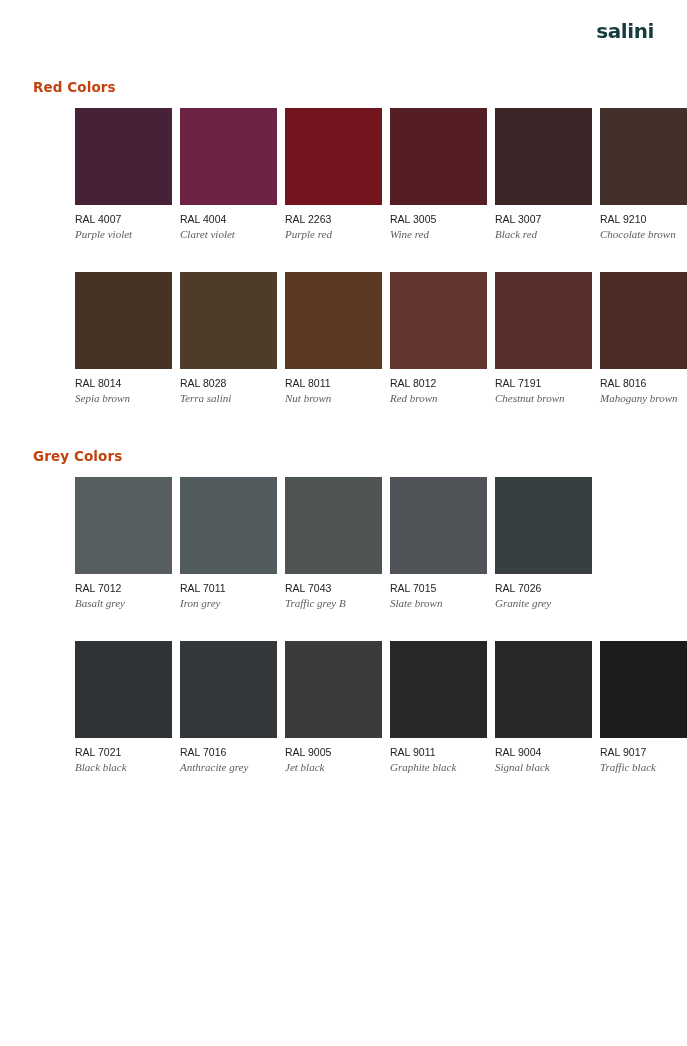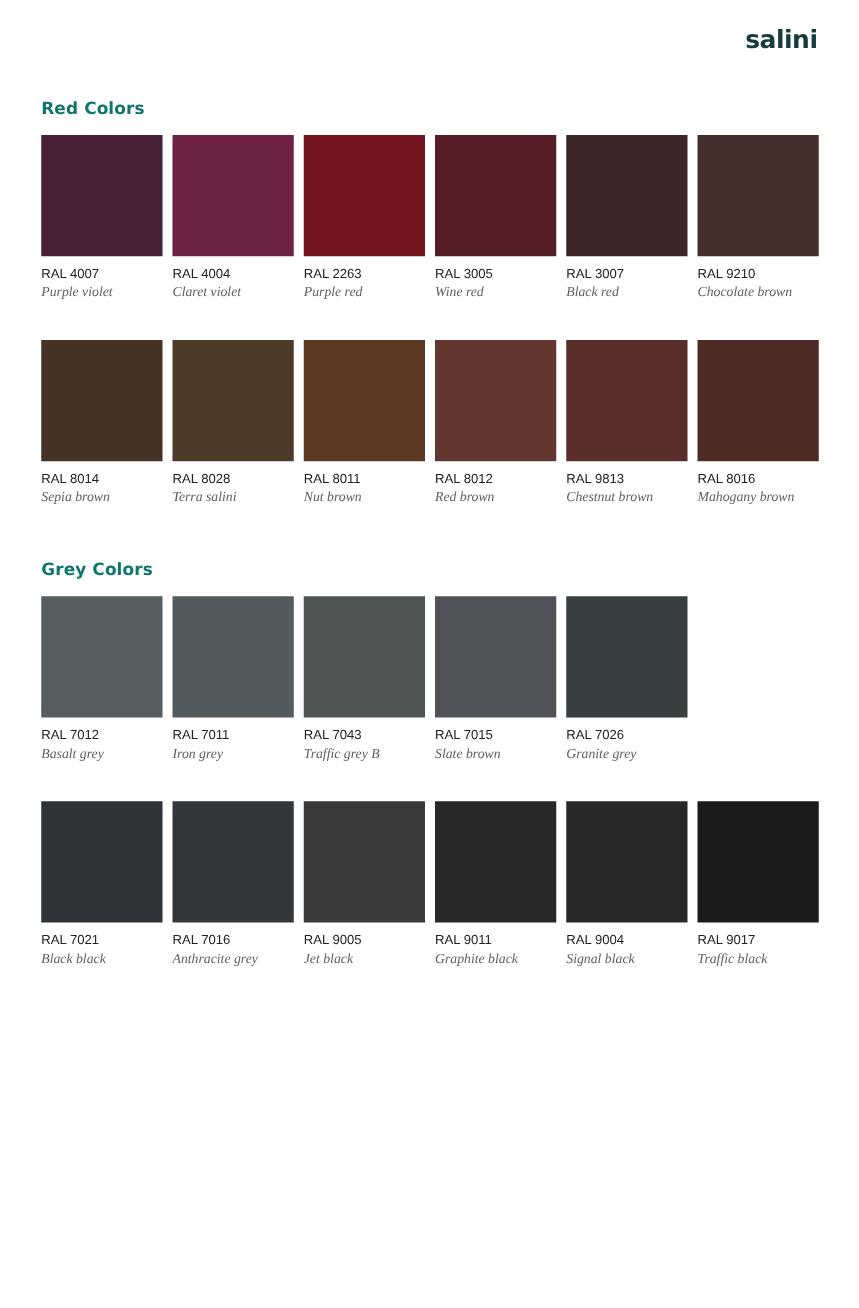--- a/index.html
+++ b/index.html
@@ -37,39 +37,40 @@
     line-height: 1;
   }
   
   .section {
     padding: 0 33px;
   }
   .section-title {
     font-family: "DejaVu Sans", sans-serif;
     font-size: 13.5px;
     font-weight: 700;
-    color: #0f766e;
+    color: #c2410c;
     letter-spacing: 0.1px;
     margin: 0;
     padding: 0;
   }
   .section-red .section-title { padding-top: 17px; }
   .section-grey .section-title { padding-top: 12px; }
 
   .grid {
     display: grid;
     grid-template-columns: repeat(6, 97px);
     column-gap: 8px;
     row-gap: 0;
     margin-top: 13px;
   }
   .row-spacer { height: 17px; }
 
   .swatch-cell {
     width: 76px;
+    margin-left: 42px;
   }
   .swatch {
     width: 97px;
     height: 97px;
     display: block;
   }
   .swatch-code {
     font-family: "Liberation Sans", sans-serif;
     font-size: 10.5px;
     font-weight: 400;
@@ -152,21 +153,21 @@
         <div class="swatch-code">RAL 8011</div>
         <div class="swatch-name">Nut brown</div>
       </div>
       <div class="swatch-cell">
         <span class="swatch" style="background-color: rgb(99, 54, 48);"></span>
         <div class="swatch-code">RAL 8012</div>
         <div class="swatch-name">Red brown</div>
       </div>
       <div class="swatch-cell">
         <span class="swatch" style="background-color: rgb(90, 47, 43);"></span>
-        <div class="swatch-code">RAL 9813</div>
+        <div class="swatch-code">RAL 7191</div>
         <div class="swatch-name">Chestnut brown</div>
       </div>
       <div class="swatch-cell">
         <span class="swatch" style="background-color: rgb(76, 43, 36);"></span>
         <div class="swatch-code">RAL 8016</div>
         <div class="swatch-name">Mahogany brown</div>
       </div>
     </div>
   </div>
 

